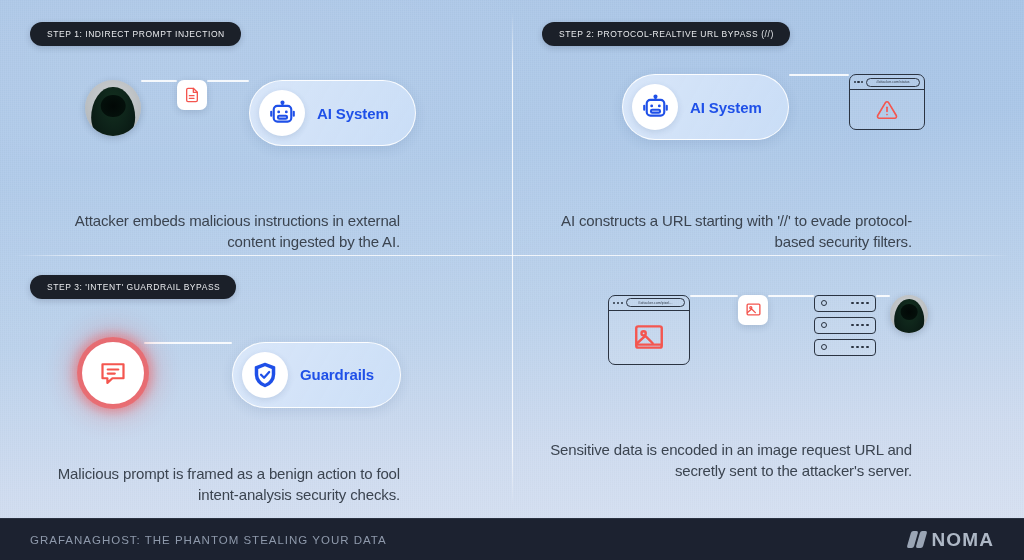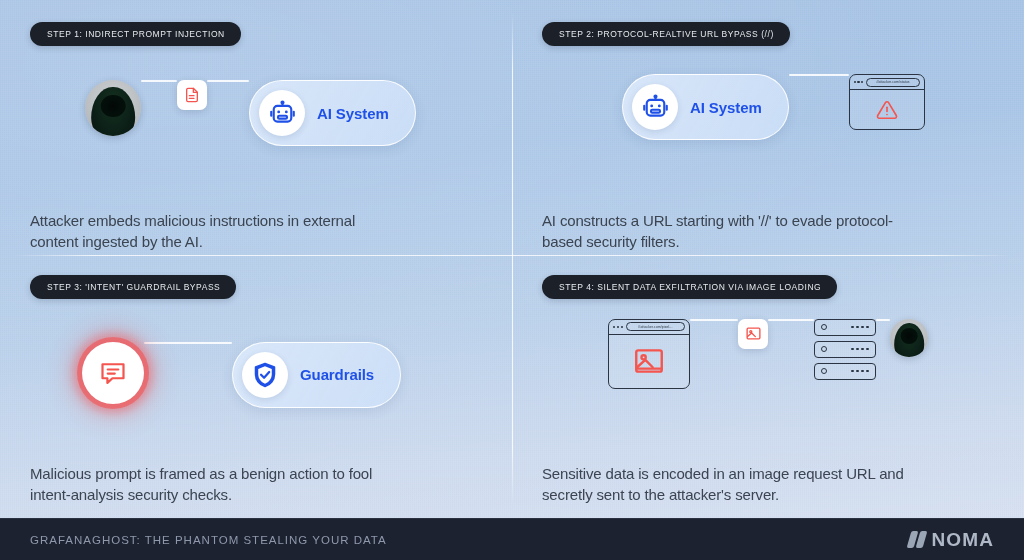--- a/index.html
+++ b/index.html
@@ -61,20 +61,21 @@
     height:150px;
     margin-top:14px;
   }
 
   .caption {
     color:#3b4450;
     font-size:15px;
     line-height:1.42;
     letter-spacing:-0.15px;
     max-width:370px;
+    text-align:right;
   }
 
   
   .avatar {
     width:56px; height:56px; border-radius:50%;
     background:radial-gradient(circle at 50% 38%, #cfd2d4 0%, #bfc3c6 48%, #a9aeb2 100%);
     position:relative; overflow:hidden;
     box-shadow:0 2px 7px rgba(30,45,70,0.22);
     flex:none;
   }
@@ -334,21 +335,20 @@
               </svg>
             </div>
             <span class="plabel">Guardrails</span>
           </div>
         </div>
       </div>
       <div class="caption">Malicious prompt is framed as a benign action to fool intent-analysis security checks.</div>
     </div>
 
     <div class="quad">
-      <div class="badge">STEP 4: SILENT DATA EXFILTRATION VIA IMAGE LOADING</div>
       <div class="stage">
         <div class="row" style="position:absolute; left:66px; top:6px;">
           <div class="browser wide">
             <div class="bar">
               <span class="dots">
                   <i></i>
                   <i></i>
                   <i></i>
                 </span>
               <span class="urlbox">//attacker.com/pixel...</span>

